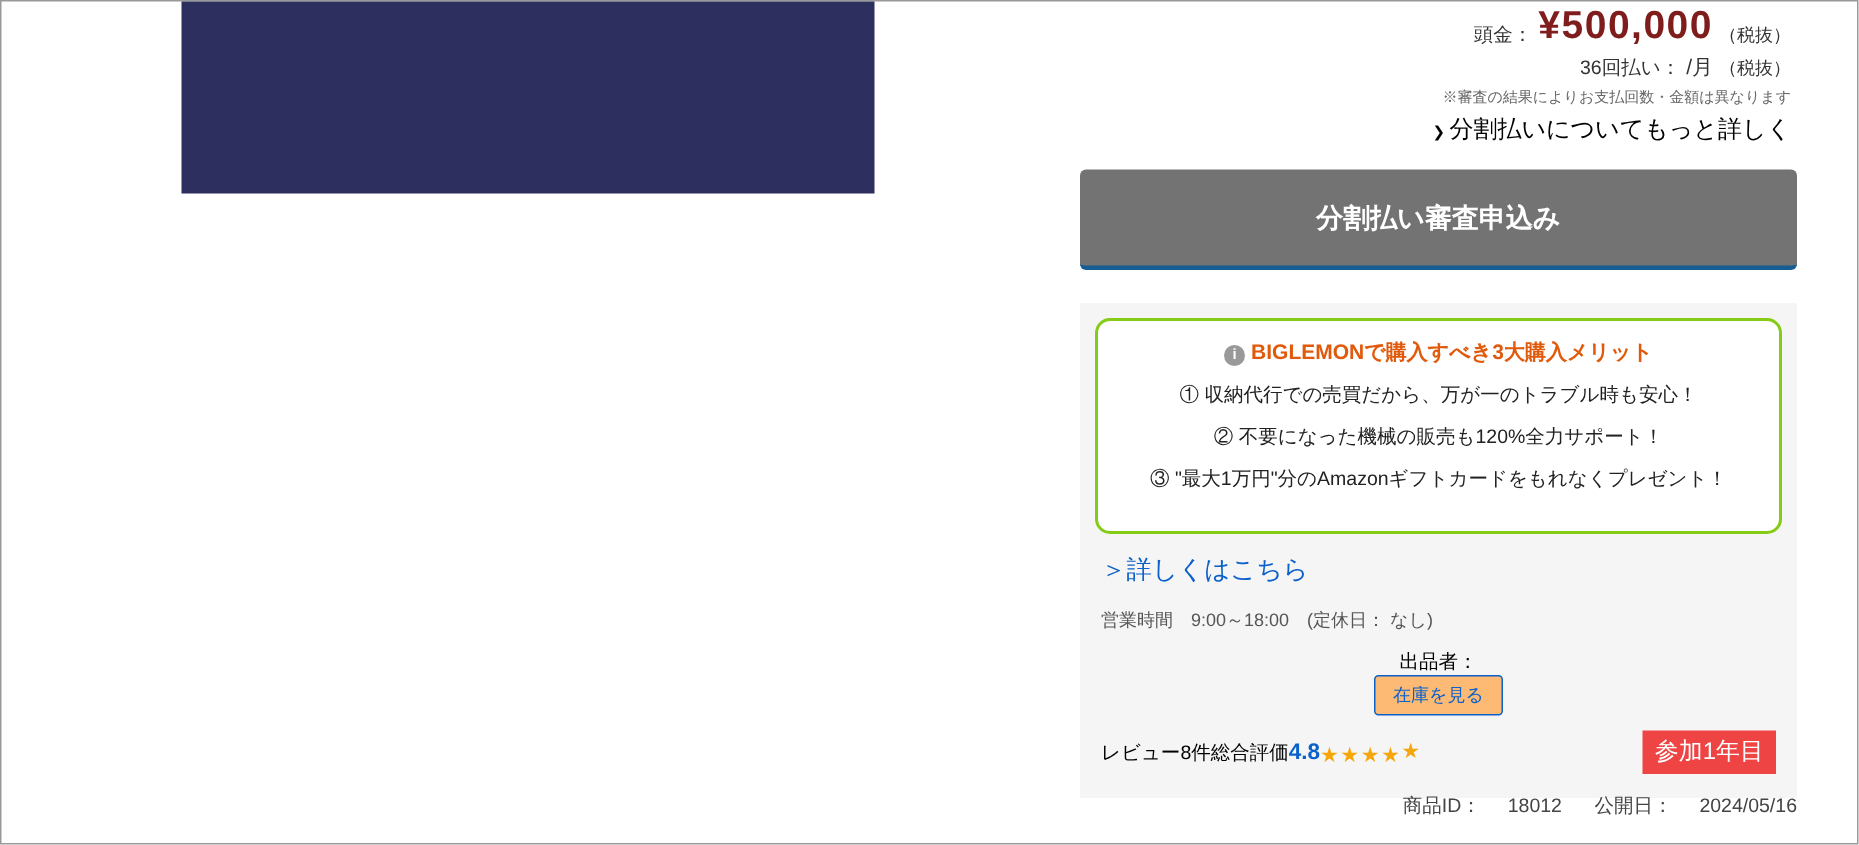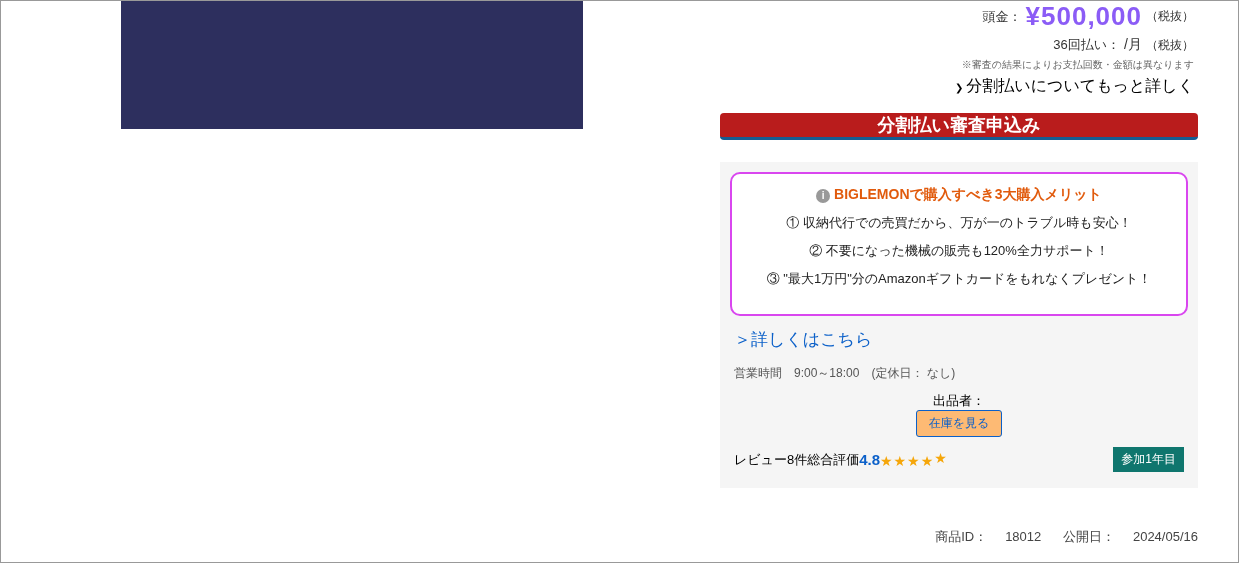--- a/index.html
+++ b/index.html
@@ -1,44 +1,44 @@
 <!DOCTYPE html>
 <html><head>
   <meta charset="utf-8">
   <style>
     * { margin:0; padding:0; box-sizing:border-box; }
     body { font-family:"Hiragino Sans","Meiryo",sans-serif; background:#fff; width:1239px; height:563px; overflow:hidden; border:1px solid #999; position:relative; }
     .left-image { position:absolute; left:120px; top:0; width:462px; height:128px; background:#2d2f5e; }
     .right-panel { position:absolute; right:40px; top:0; width:478px; }
     .price-block { text-align:right; padding:0 4px 6px; }
-    .price-line { margin-bottom:4px; display:flex; justify-content:flex-end; align-items:center; gap:4px; }
+    .price-line { margin-bottom:4px; display:flex; justify-content:flex-end; align-items:flex-end; gap:4px; }
     .price-label { font-size:13px; color:#333; }
-    .price-value { font-size:26px; font-weight:bold; color:#8b5cf6; letter-spacing:1px; }
+    .price-value { font-size:26px; font-weight:bold; color:#7f1d1d; letter-spacing:1px; }
     .price-tax { font-size:12px; color:#333; }
     .price-month { font-size:14px; color:#333; }
     .note-small { font-size:10px; color:#666; text-align:right; margin-top:2px; }
     .link { color:#000000; text-align:right; font-size:16px; margin-top:4px; cursor:pointer; }
     .link::before { content:"❯ "; font-size:10px; }
-    .apply-btn { display:block; width:100%; background:#b91c1c; color:#fff; font-weight:bold; font-size:18px; text-align:center; padding:0 0; border:none; border-radius:4px; border-bottom:3px solid #155d93; margin:10px 0 22px; cursor:pointer; }
+    .apply-btn { display:block; width:100%; background:#737373; color:#fff; font-weight:bold; font-size:18px; text-align:center; padding:20px 0; border:none; border-radius:4px; border-bottom:3px solid #155d93; margin:10px 0 22px; cursor:pointer; }
     .merit-outer { background:#f5f5f5; padding:10px; }
-    .merit-box { border:2px solid #d946ef; border-radius:10px; padding:12px 16px 16px; background:#fff; }
+    .merit-box { border:2px solid #84cc16; border-radius:10px; padding:12px 16px 16px; background:#fff; }
     .merit-title { color:#e15a0c; font-weight:bold; font-size:14px; text-align:center; margin-bottom:10px; }
     .merit-title .info { display:inline-block; width:14px; height:14px; background:#999; color:#fff; border-radius:50%; font-size:10px; line-height:14px; text-align:center; margin-right:4px; font-style:normal; }
     .merit-item { font-size:13px; color:#222; margin:10px 0;text-align:center; }
     .detail-link { color:#0b60c9; font-size:17px; padding:12px 4px 8px; cursor:pointer; }
     .info-row { font-size:12px; color:#555; padding:6px 4px; }
     .seller-row { display:flex; align-items:center; justify-content:space-between; font-size:13px; padding:4px;flex-direction:column; }
     .stock-btn { border:1px solid #0b60c9; color:#0b60c9; background:#fdba74; padding:4px 12px; border-radius:3px; font-size:12px; cursor:pointer; }
     .review-row { display:flex; align-items:center; gap:0; font-size:13px; padding:6px 4px; }
     .review-score { color:#0b60c9; font-weight:bold; font-size:15px; }
     .stars { color:#f5a60a; font-size:14px; letter-spacing:1px; }
     .stars .half { display:inline-block; position:relative; width:12px; overflow:hidden; }
     .stars .half::before { content:"★"; }
     .stars .half::after { content:"★"; position:absolute; left:0; color:#ddd; clip-path:inset(0 0 0 50%); }
-    .badge { background:#0f766e; color:#fff; padding:4px 8px; font-size:12px; margin-left:auto; }
+    .badge { background:#ef4444; color:#fff; padding:4px 8px; font-size:16px; margin-left:auto; }
     .footer-ids { position:absolute; right:40px; bottom:16px; font-size:13px; color:#444; }
     .footer-ids span { margin-left:18px; }
   </style>
 </head>
 <body>
 
 <div class="left-image"></div>
 
 <div class="right-panel">
   <div class="price-block">

